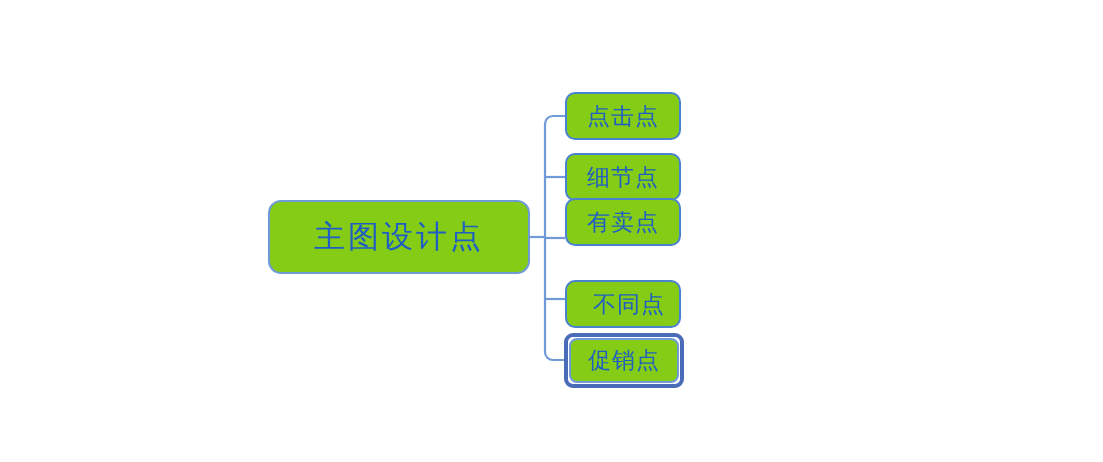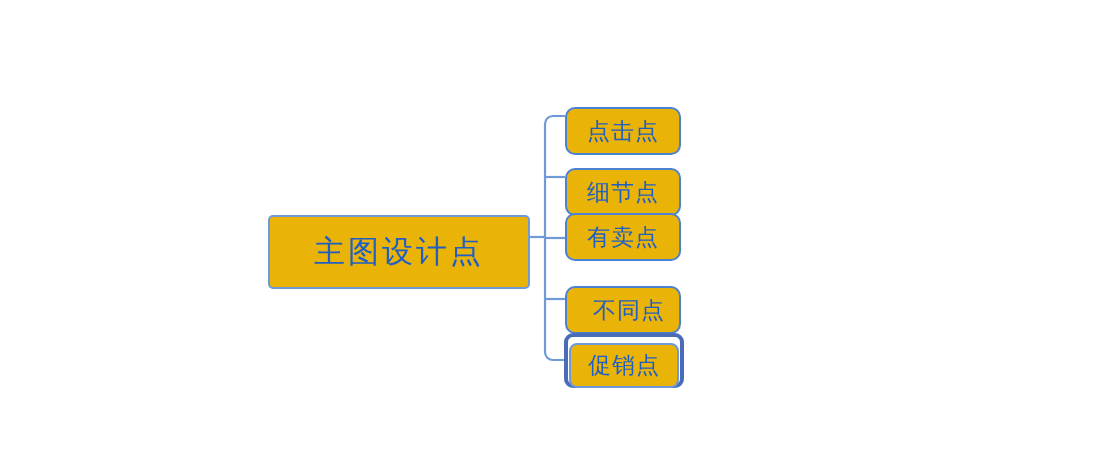--- a/index.html
+++ b/index.html
@@ -24,63 +24,62 @@
     width: 1103px;
     height: 462px;
     pointer-events: none;
   }
   .node {
     position: absolute;
     box-sizing: border-box;
     display: flex;
     align-items: center;
     justify-content: center;
-    background: #eab308;
+    background: #84cc16;
     color: #1f5fc4;
     white-space: nowrap;
-    margin-top: 15px;
   }
   .root-node {
     left: 268px;
     top: 200px;
     width: 262px;
     height: 74px;
     border: 2px solid #6e9bd8;
-    border-radius: 5px;
+    border-radius: 13px;
     font-size: 31px;
     letter-spacing: 3px;
   }
   .child-node {
     left: 565px;
     width: 116px;
     height: 48px;
     border: 2px solid #4a82d2;
     border-radius: 10px;
     font-size: 23px;
     letter-spacing: 1px;
   }
   .child-node.c0 { top: 92px; }
   .child-node.c1 { top: 153px; font-family: Liberation Mono, monospace; }
   .child-node.c2 { top: 198px; }
-  .child-node.c3 { top: 271px; padding-left: 12px; }
+  .child-node.c3 { top: 280px; padding-left: 12px; }
 
   .selection-ring {
     position: absolute;
     box-sizing: border-box;
     left: 564px;
     top: 333px;
     width: 120px;
     height: 55px;
     border: 4px solid #4a6cb8;
     border-radius: 9px;
     background: transparent;
   }
   .child-node.selected {
     left: 569px;
-    top: 328px;
+    top: 338px;
     width: 110px;
     height: 45px;
     border: 2px solid #6e9bd8;
     border-radius: 8px;
   }
 </style>
 </head>
 <body>
 
 <div id="canvas">

